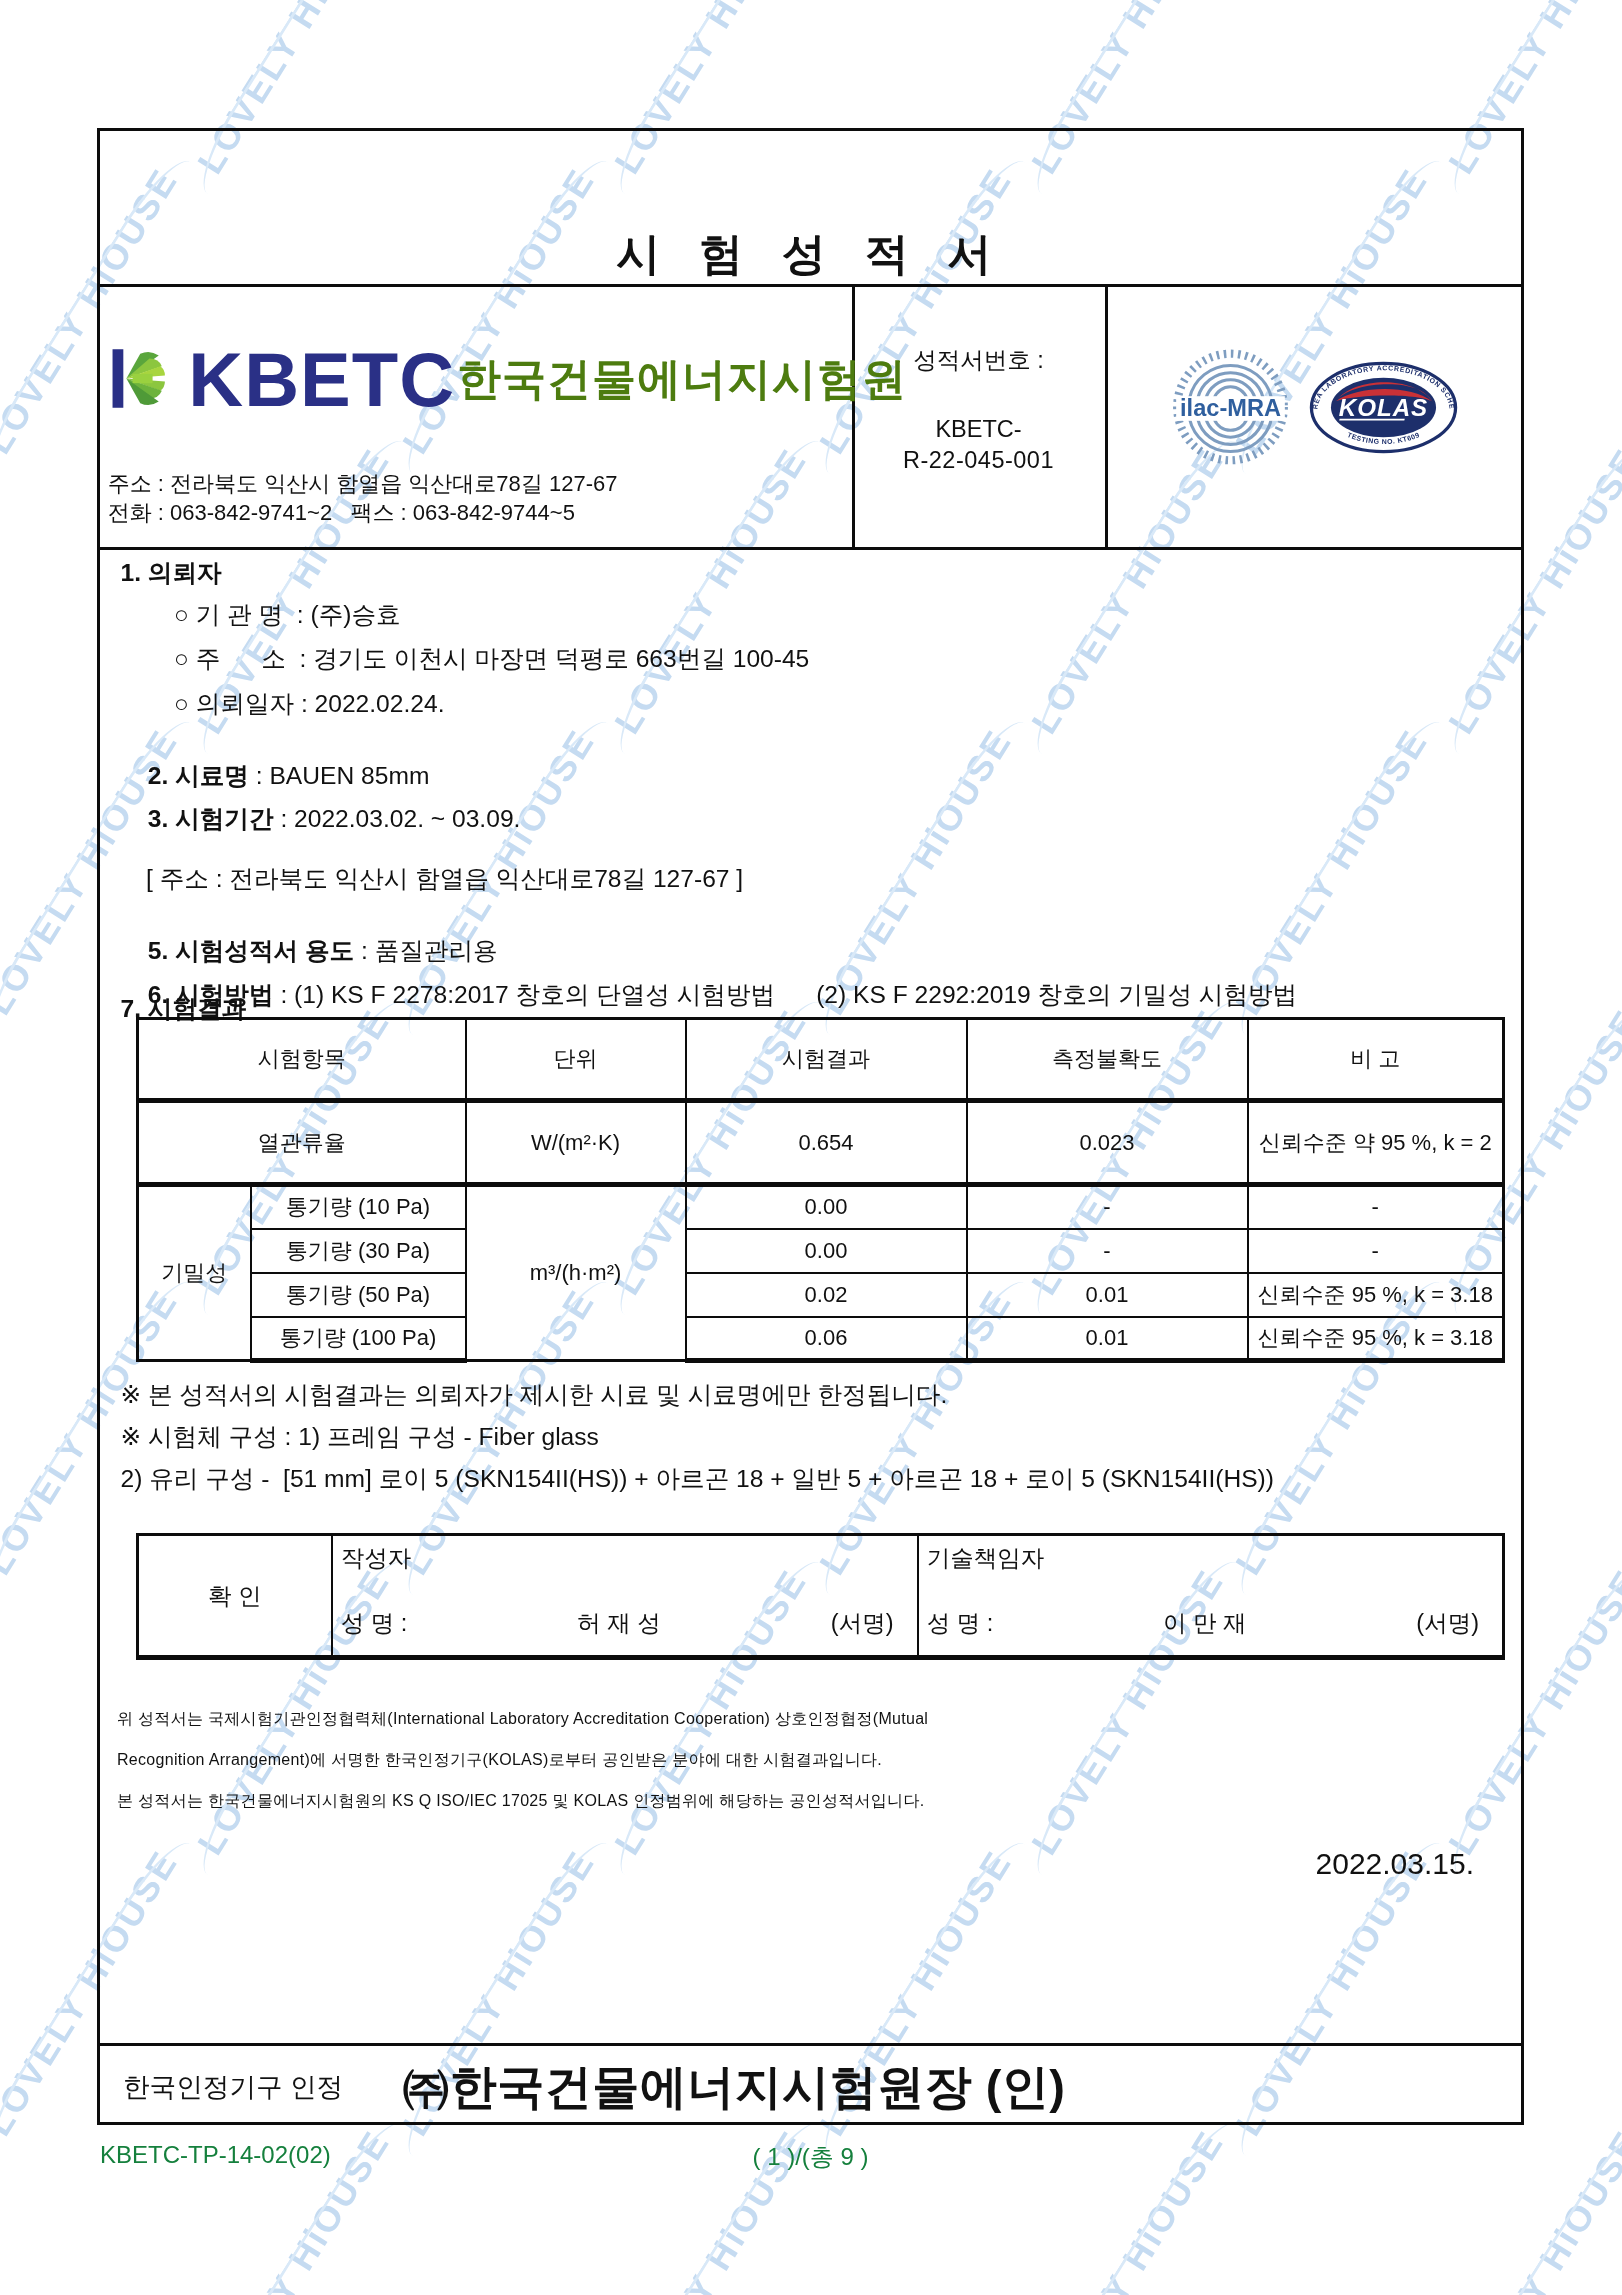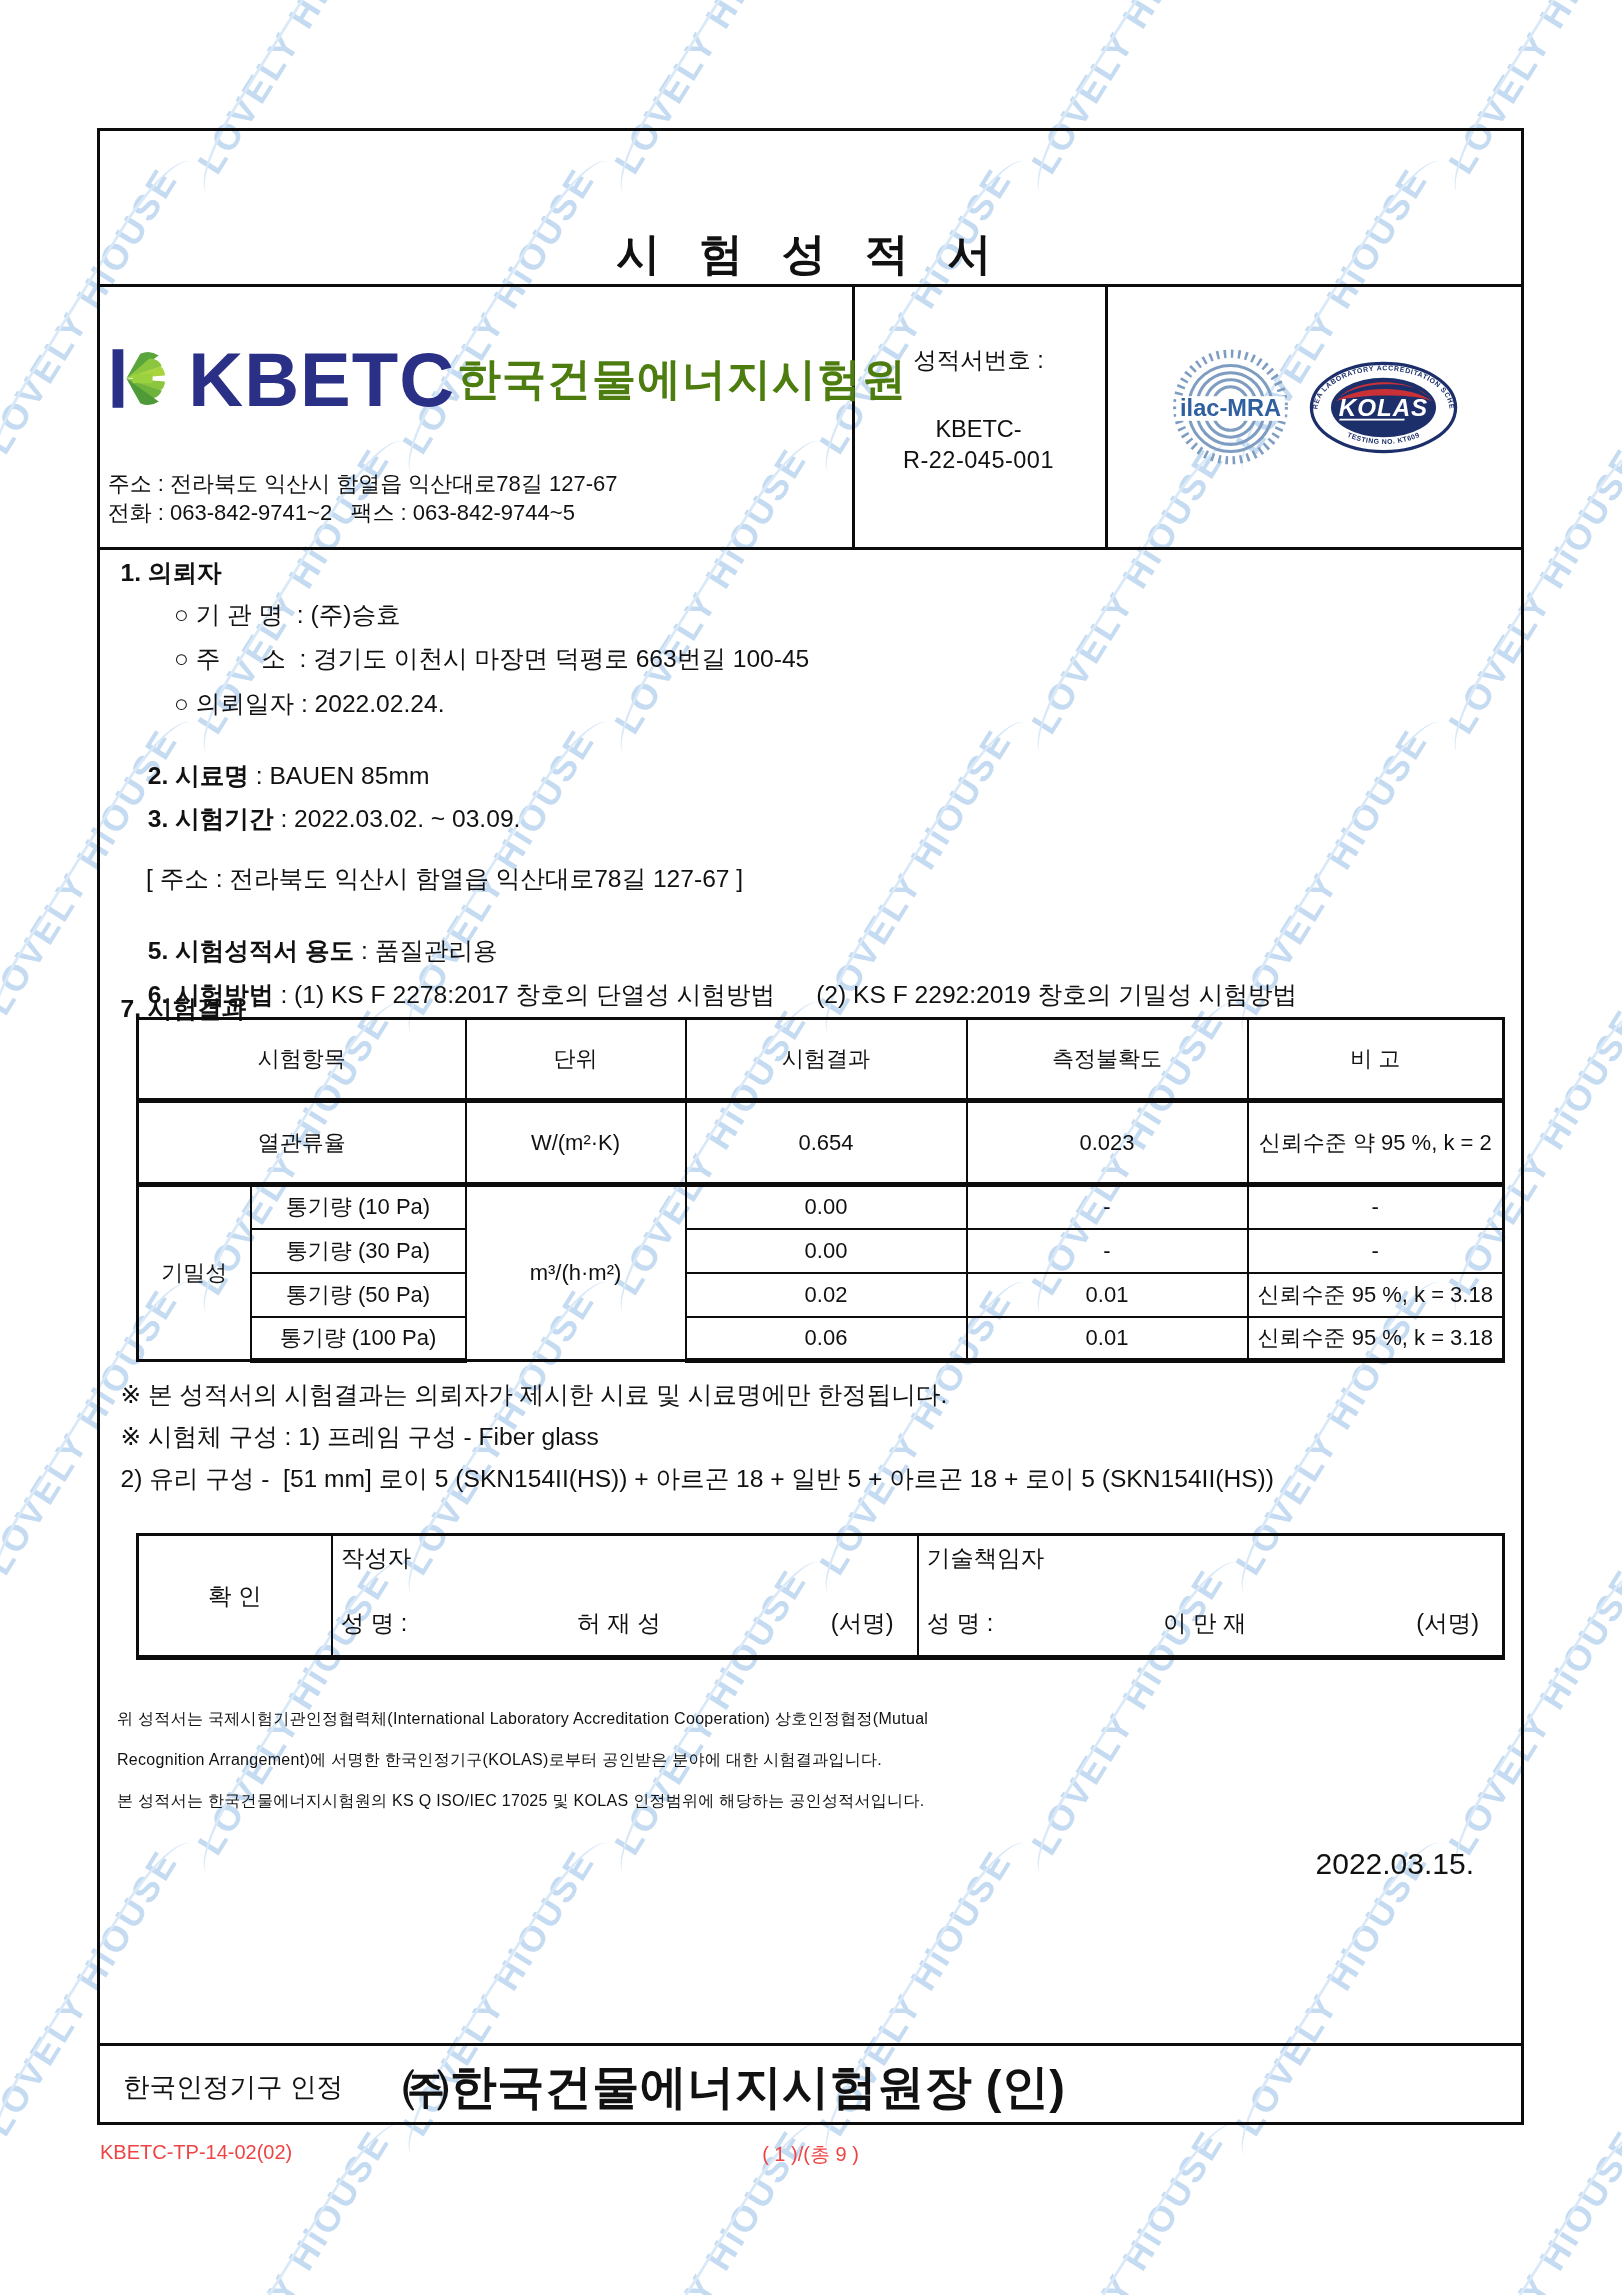--- a/index.html
+++ b/index.html
@@ -54,21 +54,21 @@
   .sign-line { position:absolute; left:8.2px; right:23px; bottom:16.4px; display:flex;
                justify-content:space-between; align-items:baseline; white-space:pre; }
   
   .para { position:absolute; left:17px; width:1404px; font-size:16px; white-space:pre; letter-spacing:0.3px; }
   .date { position:absolute; right:47px; top:1716px; font-size:30px; font-weight:500; }
   
   .footer-row { position:absolute; left:0; top:1915px; width:100%; height:82px;
                 display:flex; align-items:center; }
   .footer-accred { font-size:26.6px; margin-left:23px; white-space:pre; }
   .footer-main { font-size:47px; font-weight:600; margin-left:59px; white-space:pre; letter-spacing:0.5px; }
-  .pagefoot { position:absolute; z-index:1; font-size:20px; color:#ef4444; white-space:pre; }
+  .pagefoot { position:absolute; z-index:1; font-size:24px; color:#15803d; white-space:pre; }
   #doc-code { left:100px; top:2141px; }
   #page-info { left:97px; top:2141px; width:1427px; text-align:center; }
 </style>
 </head>
 <body>
 
 <div id="wm-layer">
     <div class="wm" style="left: 294px; top: 31px;">LOVELY HiOUSE</div>
     <div class="wm" style="left: 711px; top: 31px;">LOVELY HiOUSE</div>
     <div class="wm" style="left: 1128px; top: 31px;">LOVELY HiOUSE</div>

